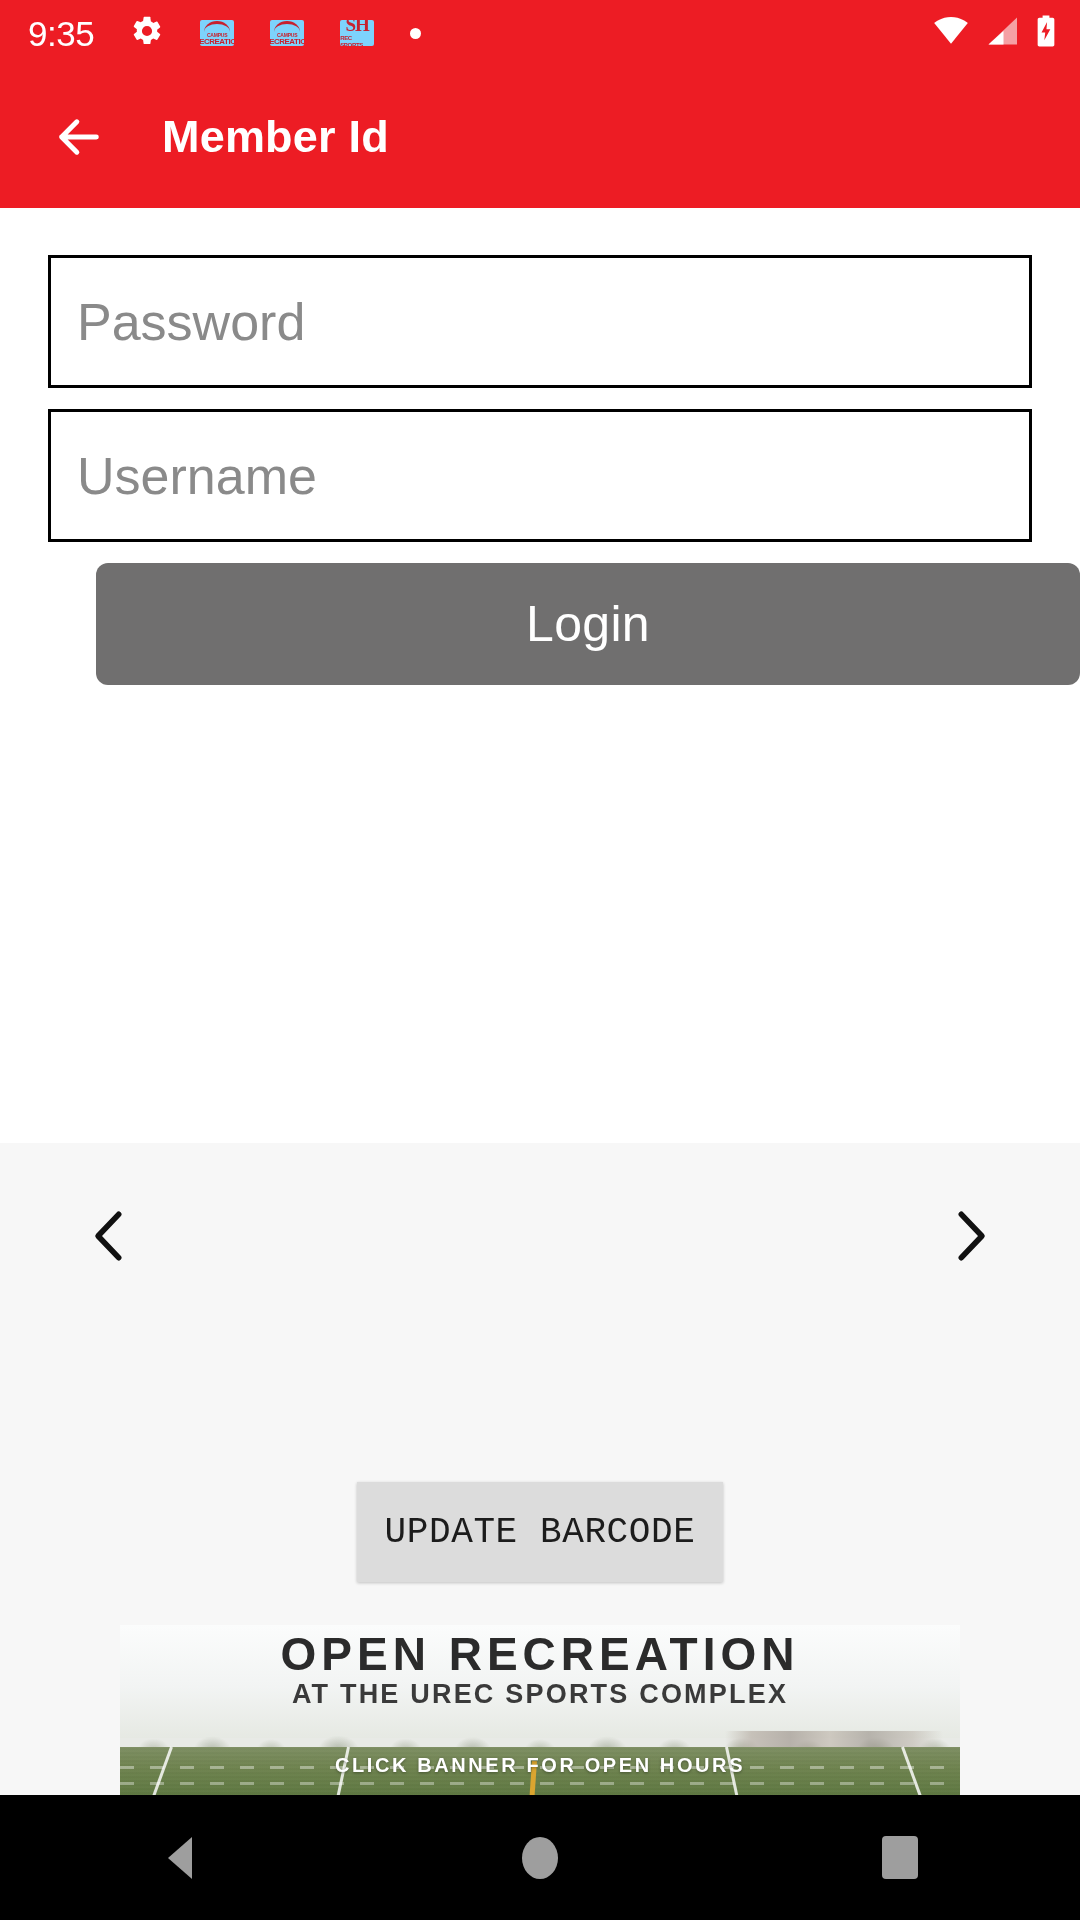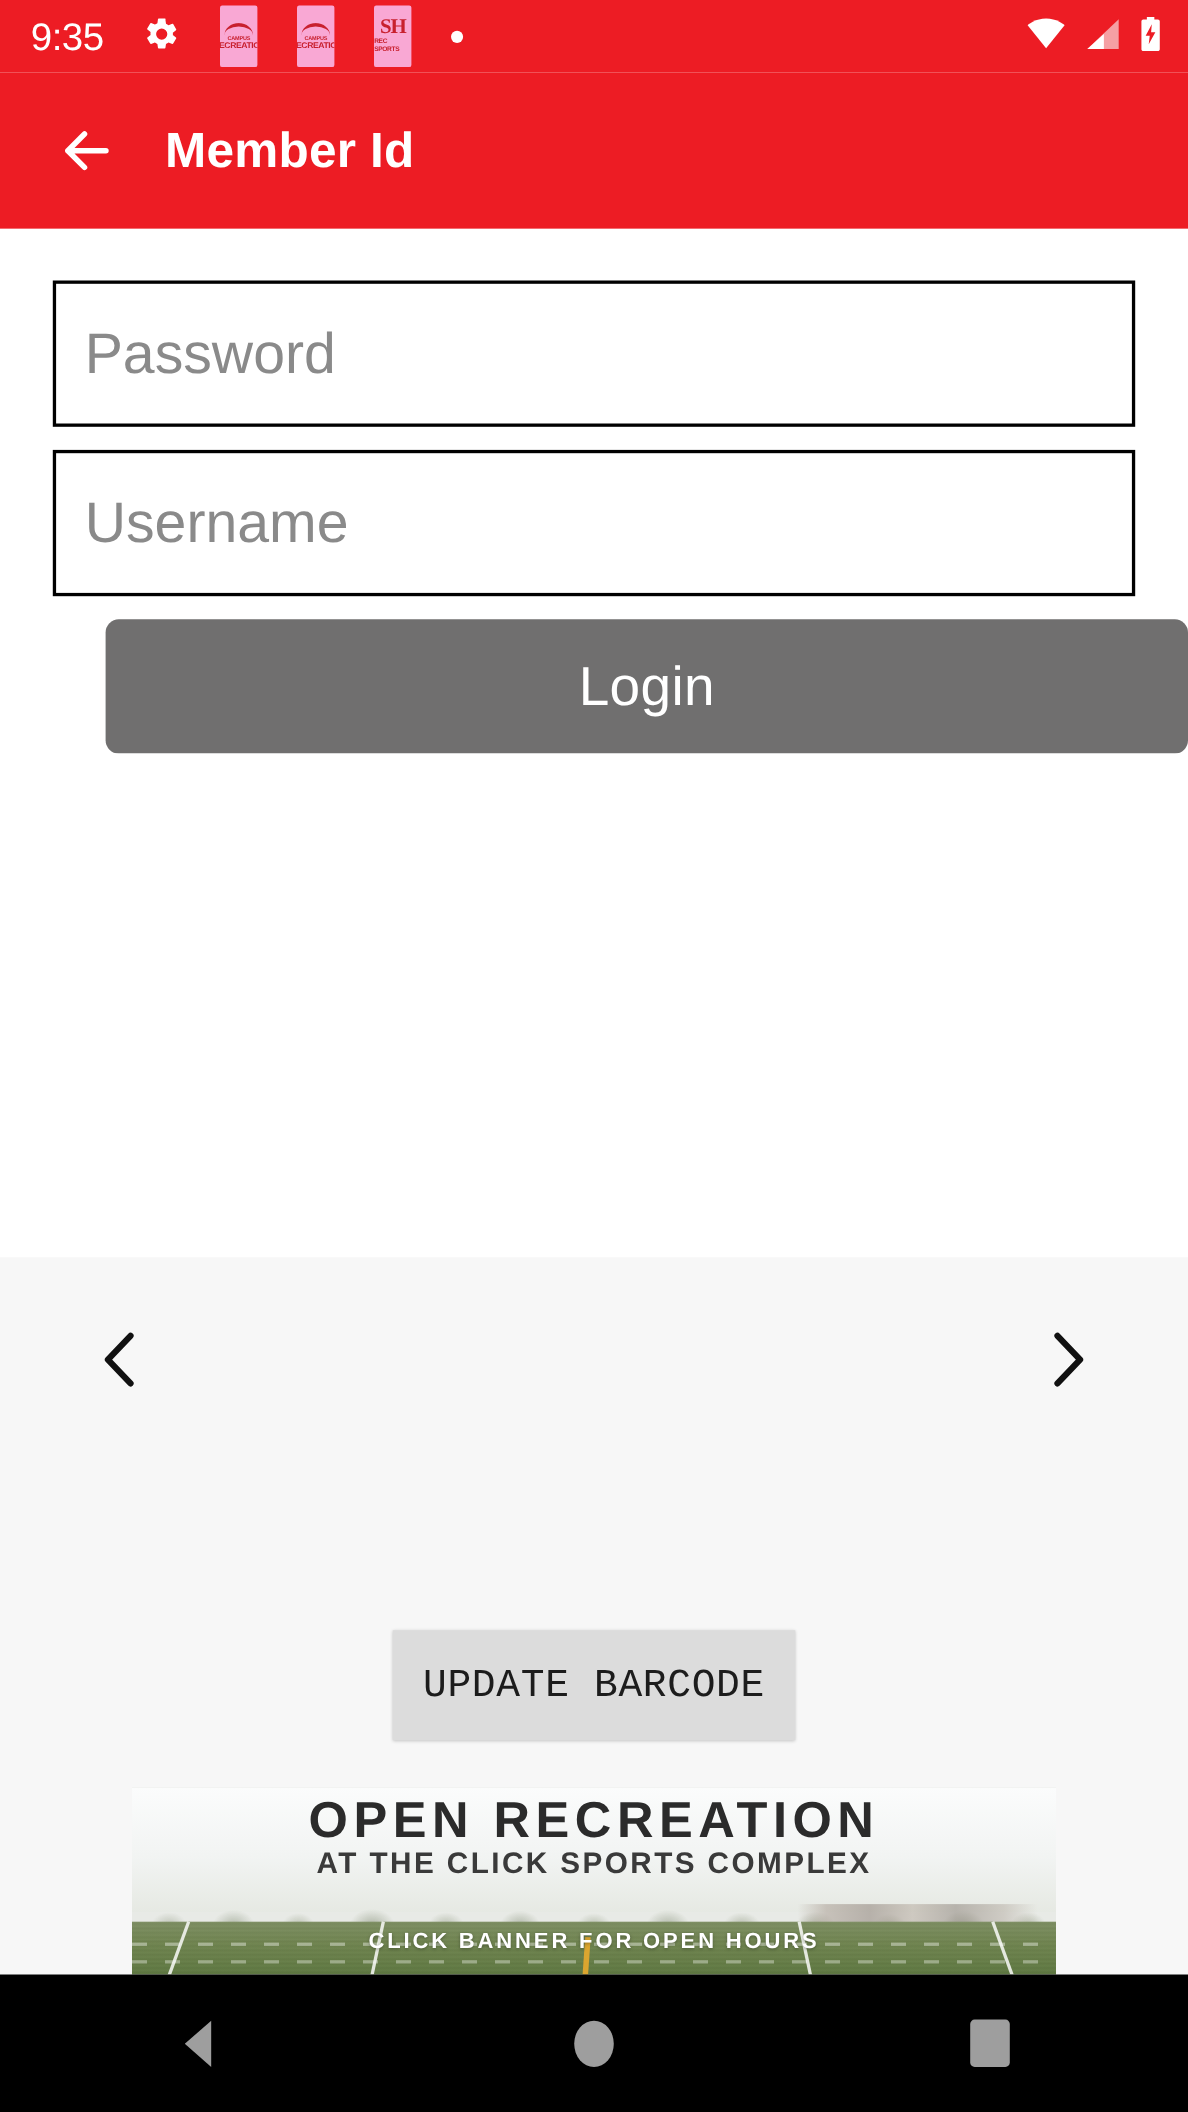--- a/index.html
+++ b/index.html
@@ -48,22 +48,22 @@
     display: flex;
     align-items: center;
     gap: 14px;
   }
 
   .notif-icon { display: block; }
 
   
   .logo-chip {
     width: 34px;
-    height: 56px;
-    background: #f9a8d4;
+    height: 26px;
+    background: #7dd3fc;
     border-radius: 2px;
     display: flex;
     flex-direction: column;
     align-items: center;
     justify-content: center;
     overflow: hidden;
   }
   .logo-chip .arch {
     width: 26px;
     height: 11px;
@@ -126,21 +126,21 @@
     align-items: center;
     justify-content: center;
     cursor: pointer;
     flex: 0 0 auto;
   }
   .app-bar-title {
     color: #ffffff;
     font-size: 45px;
     font-weight: 700;
     letter-spacing: 0.2px;
-    margin-left: 36px;
+    margin-left: 48px;
   }
 
   
   .form-area {
     background: #ffffff;
     padding: 47px 48px 0 48px;
     flex: 0 0 auto;
   }
   .text-field {
     width: 984px;
@@ -529,21 +529,21 @@
         <div class="bn-dash d2"></div>
 
         <div class="bn-line l1"></div>
         <div class="bn-line l2"></div>
         <div class="bn-line gold"></div>
         <div class="bn-line l3"></div>
         <div class="bn-line l4"></div>
       </div>
       <div class="banner-text">
         <div class="bn-title">OPEN RECREATION</div>
-        <div class="bn-sub">AT THE CLICK SPORTS COMPLEX</div>
+        <div class="bn-sub">AT THE UREC SPORTS COMPLEX</div>
         <div class="bn-cta">CLICK BANNER FOR OPEN HOURS</div>
       </div>
     </div>
   </div>
 
   <div class="nav-bar">
     <div class="nav-btn">
       <span class="nav-back-tri"></span>
     </div>
     <div class="nav-btn">

